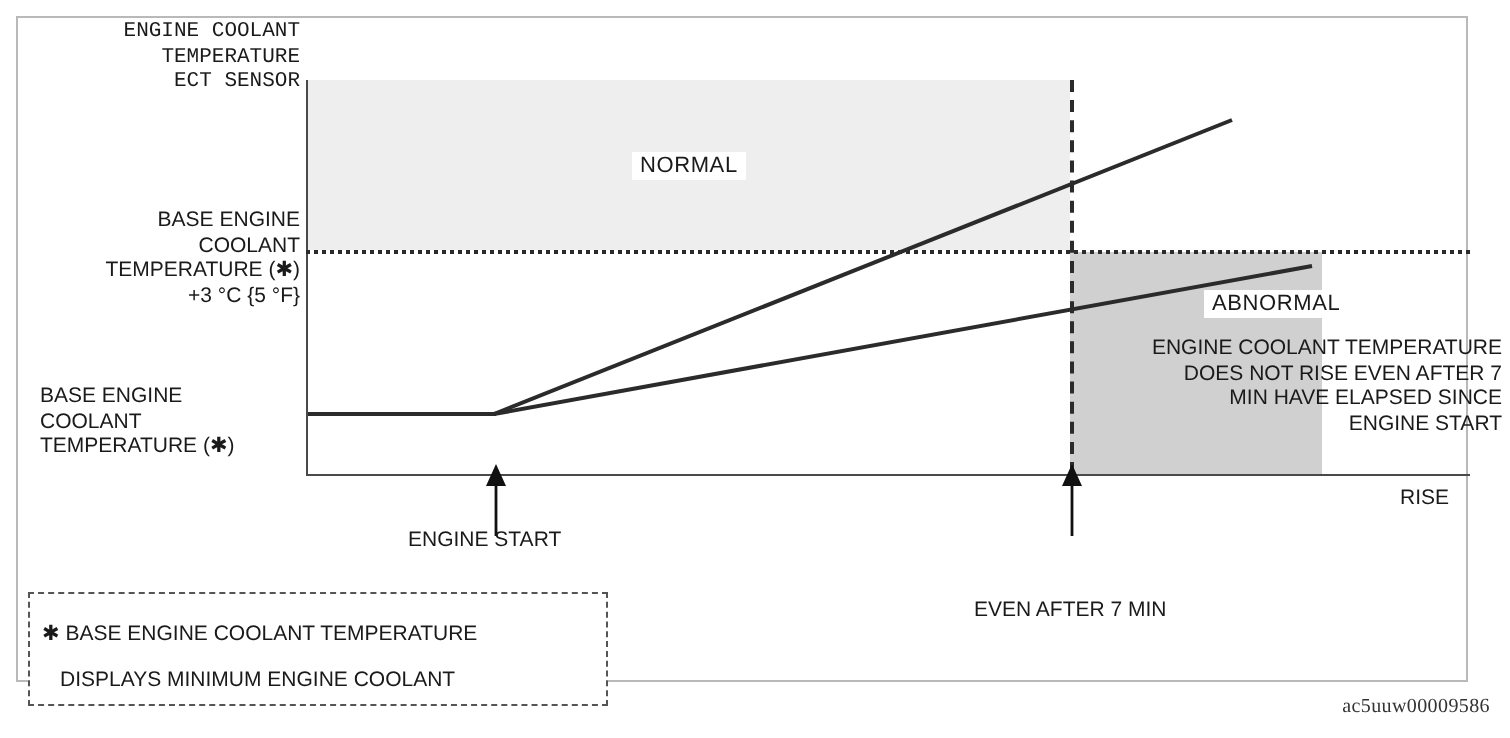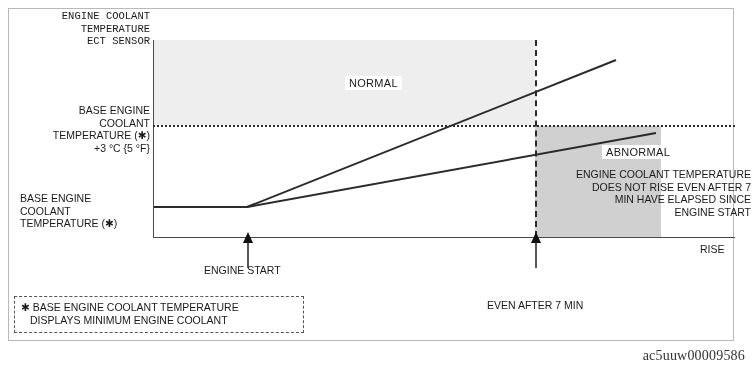--- a/index.html
+++ b/index.html
@@ -26,21 +26,21 @@
     border: 1px solid #b9b9b9;
     box-sizing: border-box;
     background: #ffffff;
   }
 
   
   #figure-id {
     position: absolute;
     right: 10px;
     top: 348px;
-    font-size: 14px;
+    font-size: 10px;
     letter-spacing: 0.2px;
     color: #333333;
     font-family: "Liberation Serif", serif;
   }
 
   
   #chart {
     position: absolute;
     left: 0;
     top: 0;
@@ -131,21 +131,20 @@
     position: absolute;
     background: #ffffff;
     font-size: 11px;
     letter-spacing: 0.3px;
     padding: 1px 4px;
     white-space: nowrap;
   }
   #label-normal {
     left: 316px;
     top: 76px;
-    margin-left: 29px;
   }
   #label-abnormal {
     left: 602px;
     top: 145px;
   }
 
   
   #abnormal-note {
     position: absolute;
     left: 541px;
@@ -215,21 +214,21 @@
     top: 296px;
     width: 290px;
     padding: 4px 6px 5px 6px;
     border: 1px dashed #555555;
     box-sizing: border-box;
     font-size: 10.5px;
     line-height: 13px;
     background: #ffffff;
     white-space: nowrap;
   }
-  #footnote .fn-line { display: block; }
+  #footnote .fn-line { display: block; margin-top: 10px; }
   #footnote .fn-line.indent { padding-left: 9px; }
 </style>
 </head>
 <body>
 
 <div id="outer-frame"></div>
 
 <div id="chart">
 
   <div class="band" id="band-normal"></div>

